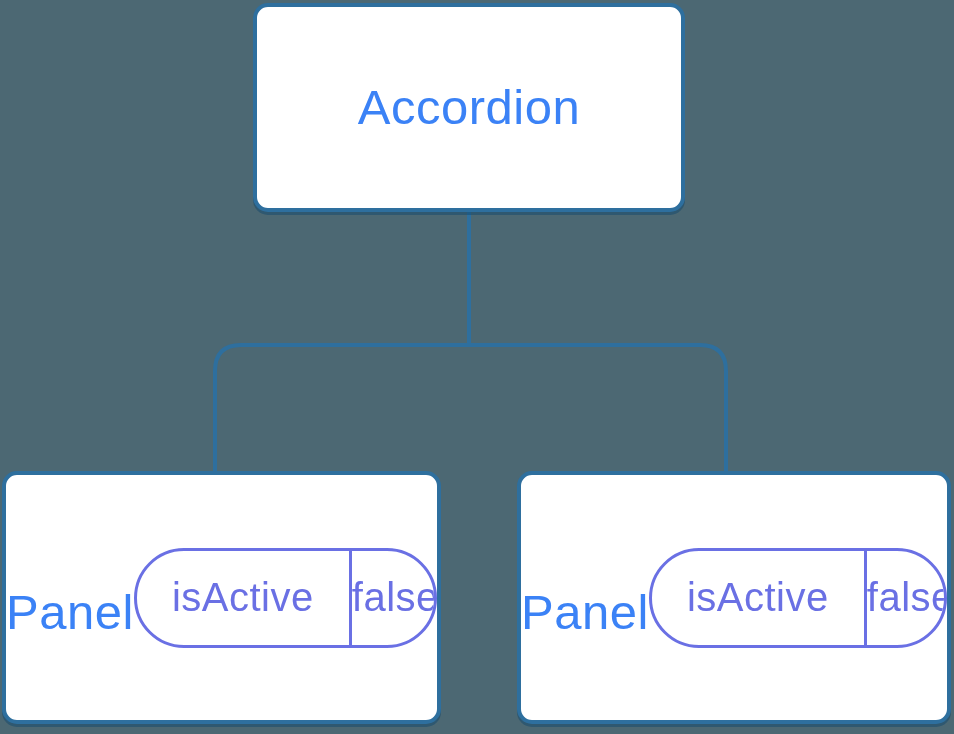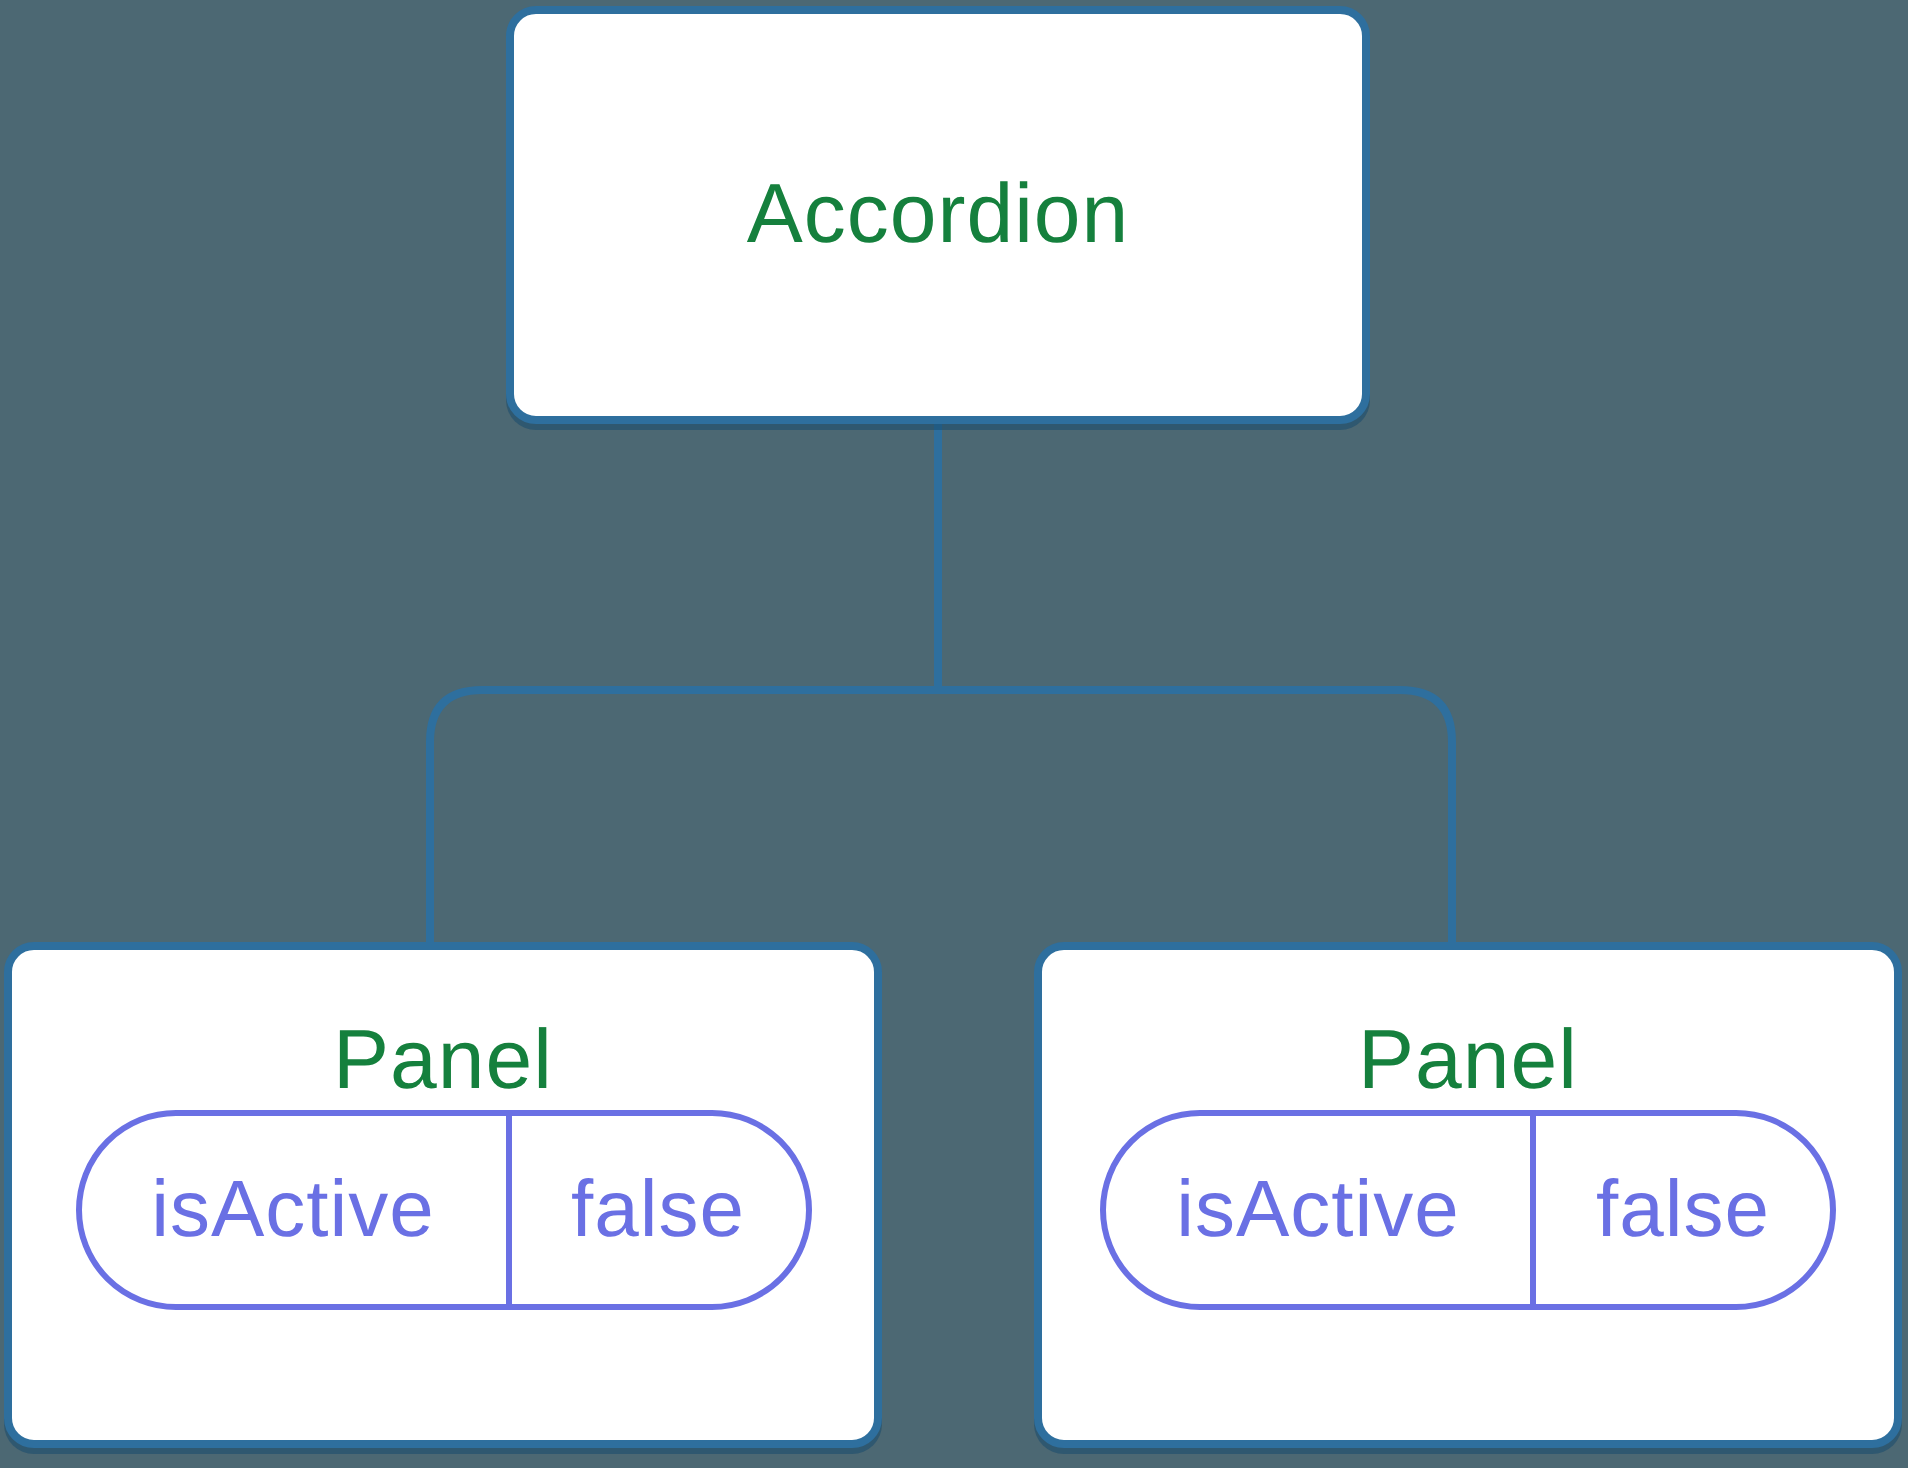--- a/index.html
+++ b/index.html
@@ -36,28 +36,28 @@
     width: 432px;
     height: 209px;
     display: flex;
     align-items: center;
     justify-content: center;
   }
   .node-panel {
     top: 471px;
     height: 253px;
     display: flex;
-    flex-direction: column;
+    flex-direction: row;
     align-items: center;
   }
   .node-panel-left  { left: 2px;   width: 439px; }
   .node-panel-right { left: 517px; width: 434px; }
   .node-title {
-    color: #15803d;
-    font-size: 42px;
+    color: #3b82f6;
+    font-size: 49px;
     font-weight: 500;
     letter-spacing: 0.5px;
     line-height: 1.2;
   }
   .node-panel .node-title {
     margin-top: 30px;
   }
   .state-pill {
     width: 368px;
     height: 100px;

